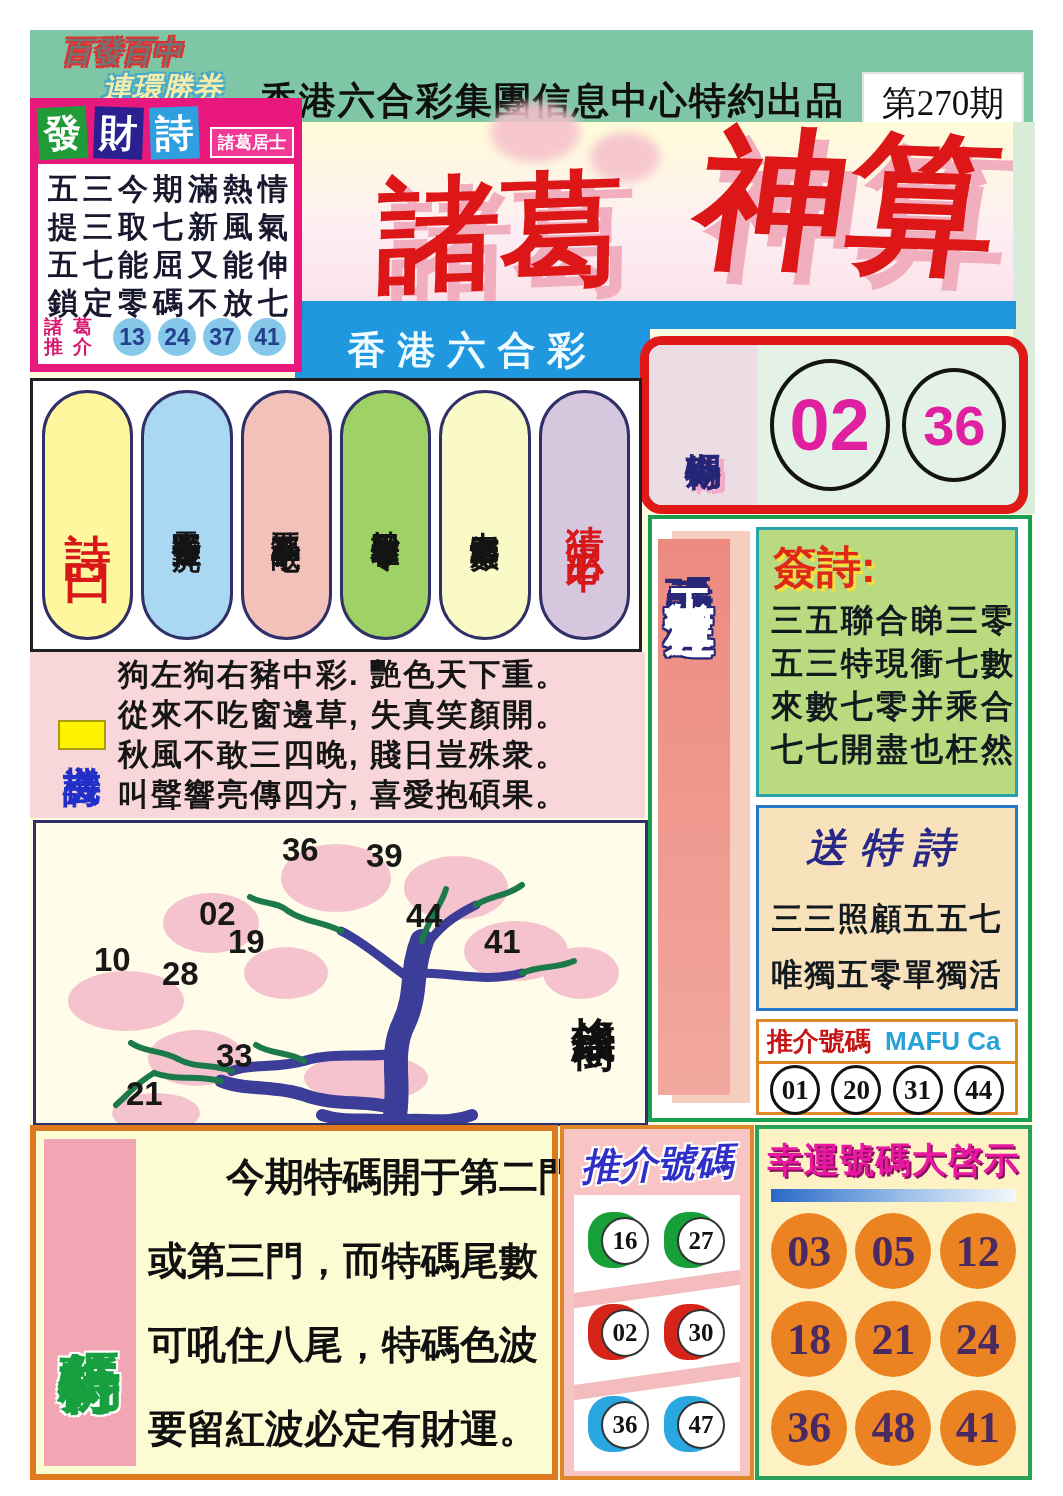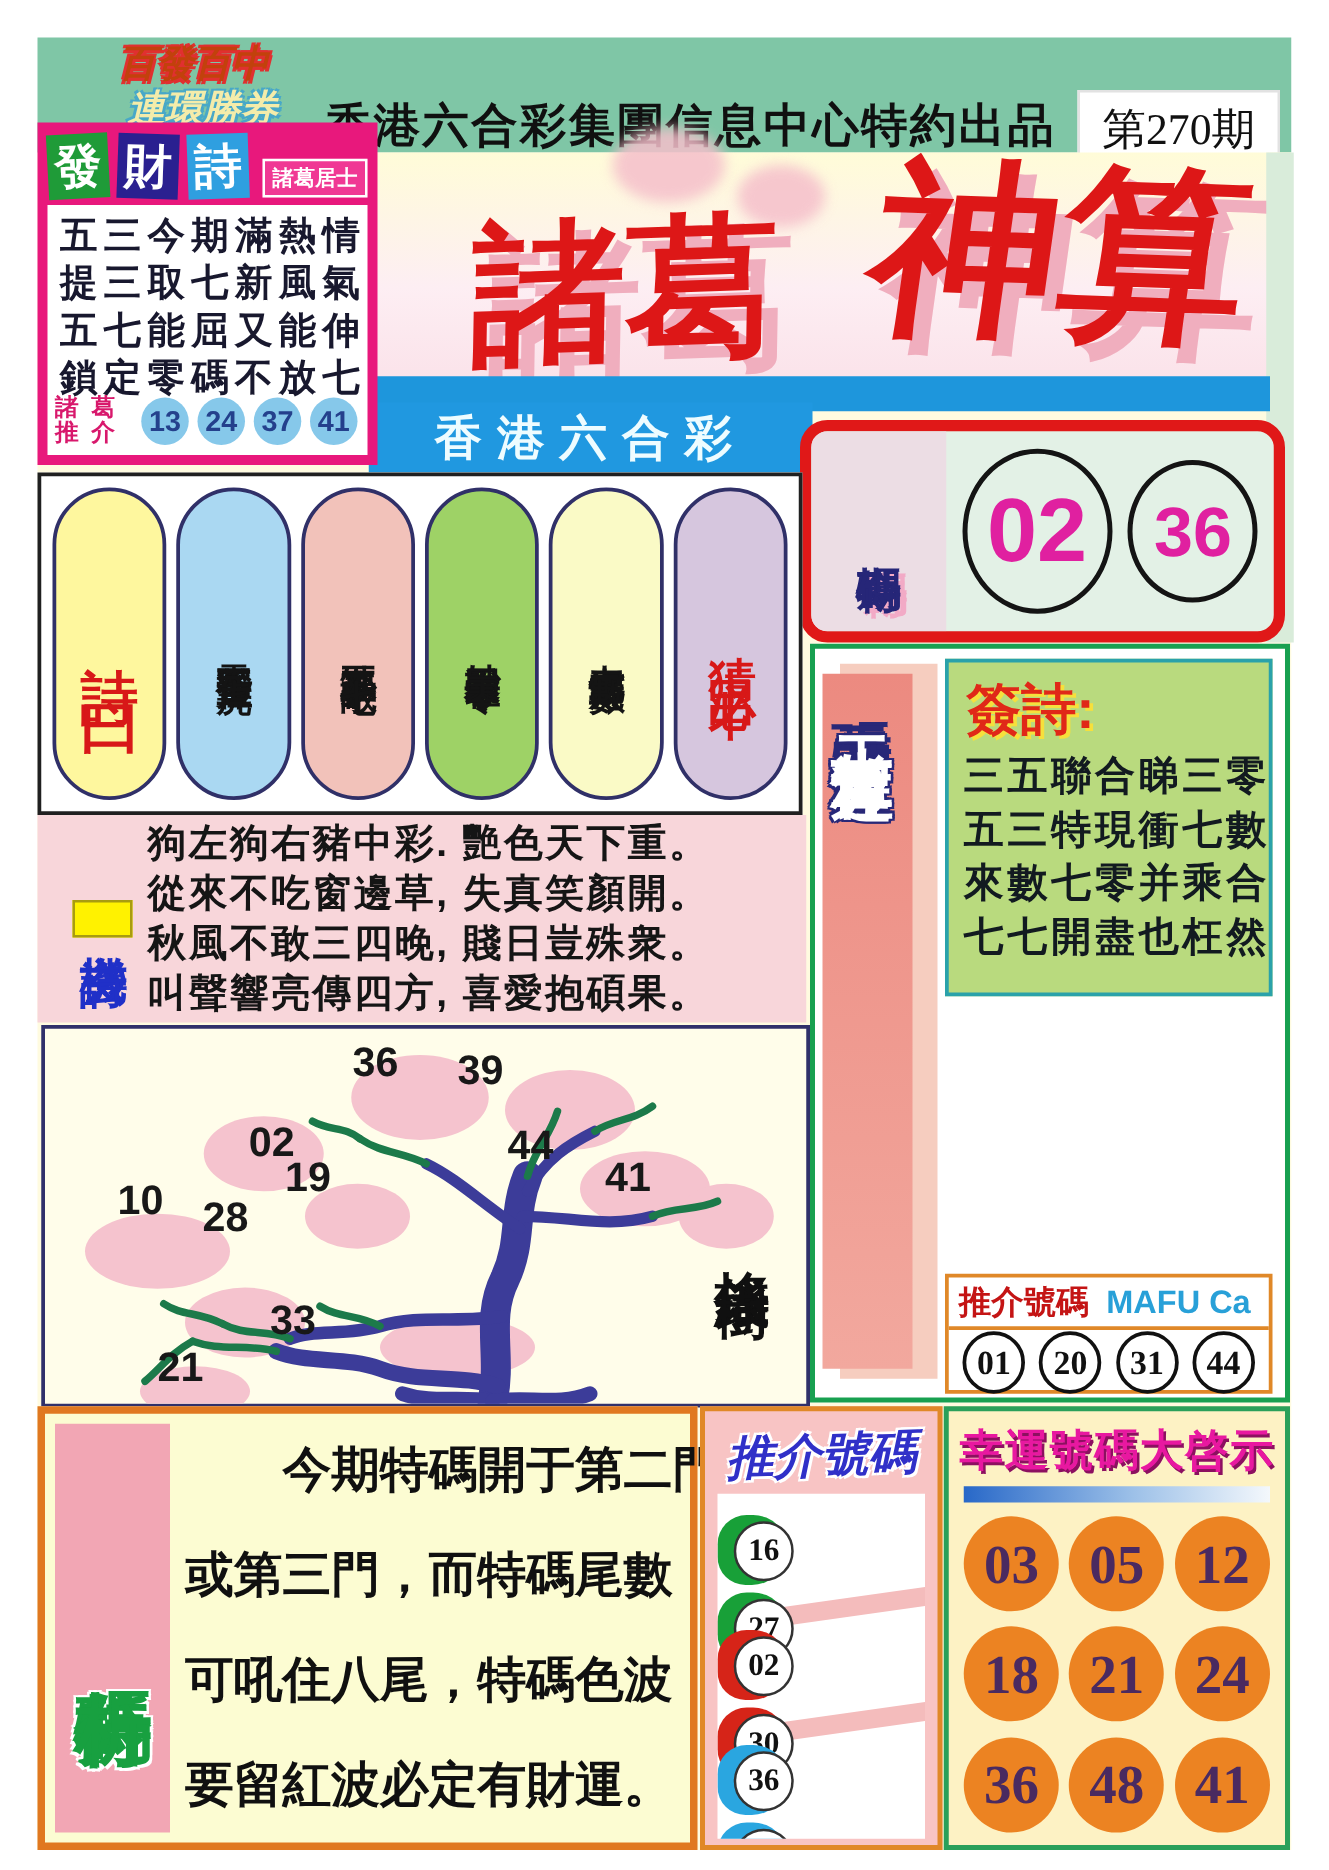--- a/index.html
+++ b/index.html
@@ -8,21 +8,21 @@
   .abs{position:absolute;}
   .vert{writing-mode:vertical-rl;text-orientation:upright;}
 
   
   .banner{left:30px;top:30px;width:1003px;height:92px;background:#7fc6a6;}
   .banner-title{left:230px;top:46px;font-size:37px;font-weight:bold;color:#101010;letter-spacing:2px;white-space:nowrap;}
   .issue-box{left:832px;top:42px;width:158px;height:58px;background:#fff;border:2px solid #e2e2e2;
              display:flex;align-items:center;justify-content:center;font-size:35px;color:#111;
              font-family:"Liberation Serif",serif;}
   .badge{left:62px;top:34px;line-height:36px;font-style:italic;font-weight:bold;font-size:30px;white-space:nowrap;}
-  .badge .l1{color:#c2410c;text-shadow:2px 2px 0 #e03030,-2px -2px 0 #e03030,2px -2px 0 #e03030,-2px 2px 0 #e03030;margin-left:33px;}
+  .badge .l1{color:#737373;text-shadow:2px 2px 0 #e03030,-2px -2px 0 #e03030,2px -2px 0 #e03030,-2px 2px 0 #e03030;}
   .badge .l2{display:block;margin-left:40px;color:#f4ecaa;
              text-shadow:2px 2px 0 #48a8c8,-2px -2px 0 #48a8c8,2px -2px 0 #48a8c8,-2px 2px 0 #48a8c8;}
 
   
   .content-bg{left:30px;top:122px;width:1003px;height:1358px;background:#fffbe0;}
 
   
   .title-area{left:300px;top:122px;width:733px;height:180px;
               background:linear-gradient(180deg,#fffcd8 0%,#fdeef3 60%,#fbe3ea 100%);}
   .mint-strip{left:1013px;top:122px;width:22px;height:392px;background:#d9ecda;}
@@ -133,21 +133,21 @@
                  color:#101010;line-height:84px;white-space:nowrap;}
   .analysis-text .first{text-indent:2em;}
 
   .tui-box{left:560px;top:1125px;width:194px;height:355px;border:4px solid #e08828;background:#f8c4c4;box-sizing:border-box;}
   .tui-title{position:absolute;left:0;top:10px;width:100%;text-align:center;font-family:"Liberation Serif",serif;
              font-style:italic;font-weight:bold;font-size:38px;color:#3030c8;transform:rotate(-2deg);
              text-shadow:2px 2px 0 #fff,-2px -2px 0 #fff,2px -2px 0 #fff,-2px 2px 0 #fff;}
   .tui-panel{position:absolute;left:10px;top:66px;width:166px;height:276px;background:#fff;overflow:hidden;}
   .stripe{position:absolute;left:-14px;width:200px;height:15px;background:#f4bcbc;transform:rotate(-8deg);}
   .stripe-1{top:86px;} .stripe-2{top:178px;}
-  .ball-row{position:absolute;left:0;width:100%;display:flex;justify-content:space-evenly;flex-direction:column;}
+  .ball-row{position:absolute;left:0;width:100%;display:flex;justify-content:space-evenly;}
   .row-0{top:14px;} .row-1{top:106px;} .row-2{top:198px;}
   .ball{position:relative;width:62px;height:62px;}
   .blob{position:absolute;left:0;top:3px;width:56px;height:56px;border-radius:46% 54% 56% 44%;}
   .ball-green .blob{background:#18a038;} .ball-red .blob{background:#d62418;} .ball-blue .blob{background:#2aa6e0;}
   .ball-num{position:absolute;left:13px;top:8px;width:44px;height:44px;background:#fff;border:2px solid #333;
             border-radius:50%;display:flex;align-items:center;justify-content:center;
             font-family:"Liberation Serif",serif;font-weight:bold;font-size:25px;color:#111;}
 
   .lucky{left:755px;top:1125px;width:277px;height:355px;border:4px solid #2aa05a;background:#fdf2c4;box-sizing:border-box;padding-left:19px;}
   .lucky-title{position:absolute;left:0;top:8px;width:100%;text-align:center;font-family:"Liberation Serif",serif;
@@ -320,20 +320,27 @@
     <div class="qianshi">
       <div class="qianshi-title">簽詩:</div>
       <div class="qianshi-lines">
         <div>三五聯合睇三零</div>
         <div>五三特現衝七數</div>
         <div>來數七零并乘合</div>
         <div>七七開盡也枉然</div>
       </div>
     </div>
 
+    <div class="songte">
+      <div class="songte-title">送特詩</div>
+      <div class="songte-lines">
+        <div>三三照顧五五七</div>
+        <div>唯獨五零單獨活</div>
+      </div>
+    </div>
 
     <div class="mafu">
       <div class="mafu-head">
         <span class="mafu-label">推介號碼</span>
         <span class="mafu-brand">MAFU Ca</span>
       </div>
       <div class="mafu-nums">
         <div class="mafu-num">01</div>
         <div class="mafu-num">20</div>
         <div class="mafu-num">31</div>

